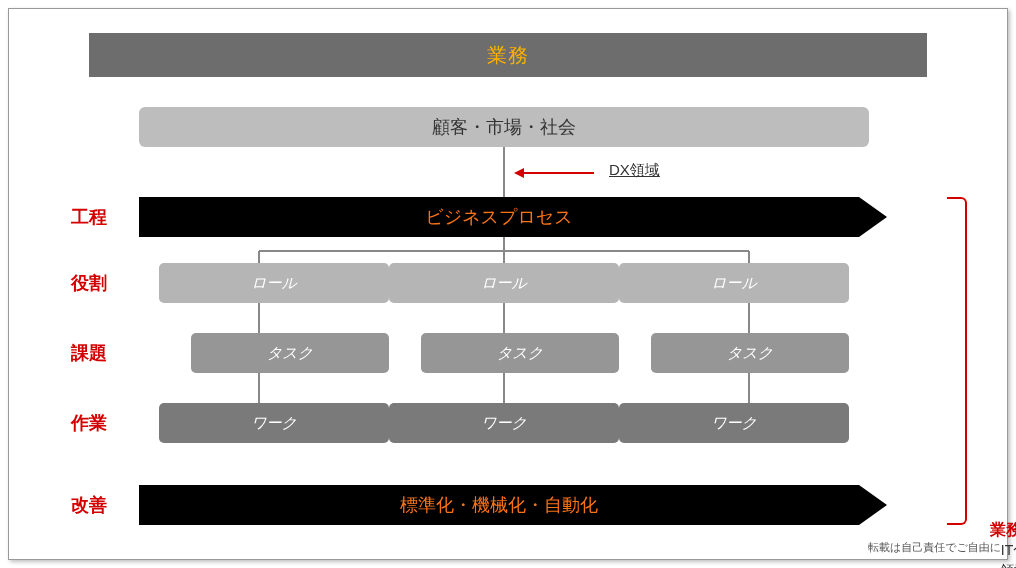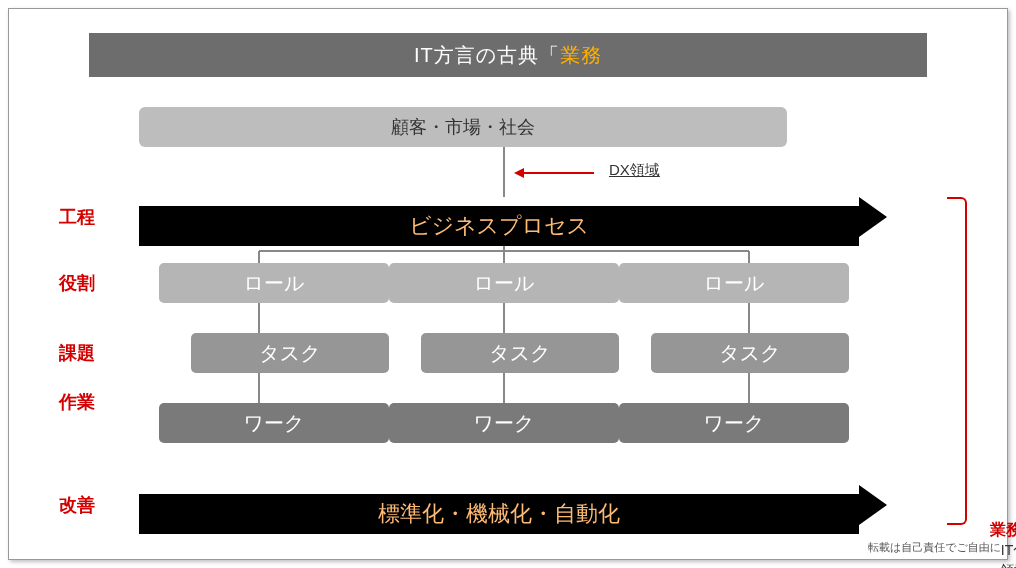--- a/index.html
+++ b/index.html
@@ -27,21 +27,21 @@
     color: #fff;
     font-size: 20px;
     display: flex;
     align-items: center;
     justify-content: center;
     letter-spacing: 1px;
   }
   .title-bar .hl { color: #ffb000; }
   .top-box {
     position: absolute;
-    top: 98px; left: 130px; width: 648px; height: 40px;
+    top: 98px; left: 130px; width: 730px; height: 40px;
     background: #bdbdbd;
     border-radius: 6px;
     display: flex; align-items: center; justify-content: center;
     color: #333; font-size: 18px;
   }
   .dx-arrow {
     position: absolute;
     top: 158px; left: 505px;
     display: flex; align-items: center;
     color: #d40000; font-size: 14px;
@@ -52,34 +52,34 @@
     top: 152px; left: 600px;
     color: #333; font-size: 15px; text-decoration: underline;
   }
   .row-label {
     position: absolute;
     left: 50px;
     color: #d40000;
     font-size: 18px;
     font-weight: bold;
     width: 60px;
-    text-align: left;
+    text-align: center;
   }
   .black-arrow {
     position: absolute;
     left: 130px; width: 748px; height: 40px;
   }
   .black-arrow-body {
     background: #000;
-    color: #fdba74;
+    color: #f97316;
     height: 40px;
     width: 720px;
     display: flex; align-items: center; justify-content: center;
-    font-size: 22px;
-    position: absolute; left: 0; top: 9px;
+    font-size: 18px;
+    position: absolute; left: 0; top: 0;
   }
   .black-arrow-head {
     position: absolute;
     left: 720px; top: 0;
     width: 0; height: 0;
     border-top: 20px solid transparent;
     border-bottom: 20px solid transparent;
     border-left: 28px solid #000;
   }
   .grid {
@@ -90,21 +90,22 @@
   .grid-row {
     display: flex;
     justify-content: space-between;
     margin-bottom: 30px;
   }
   .grid-row:last-child { margin-bottom: 0; }
   .cell {
     width: 239px; height: 40px;
     border-radius: 5px;
     display: flex; align-items: center; justify-content: center;
-    font-size: 20px;
+    font-size: 15px;
+    font-style: italic;
   }
   .cell.role { background: #b5b5b5; color: #fff; }
   .cell.task { background: #969696; color: #fff; margin-left: 32px; }
   .cell.work { background: #7a7a7a; color: #fff; }
   .bracket {
     position: absolute;
     right: 40px; top: 188px;
     height: 328px; width: 20px;
     border-right: 2px solid #d40000;
     border-top: 2px solid #d40000;
@@ -129,21 +130,20 @@
     color: #555;
   }
   svg.lines { position:absolute; left:0; top:0; }
 </style>
 </head>
 <body>
 
 <div class="frame">
 
   <div class="title-bar">
-    <span>IT方言の古典「</span>
       <span class="hl">業務</span>
   </div>
 
   <svg class="lines" width="1000" height="552">
 
     <line x1="495" y1="138" x2="495" y2="188" stroke="#888" stroke-width="2"></line>
 
     <line x1="495" y1="228" x2="495" y2="242" stroke="#888" stroke-width="2"></line>
     <line x1="250" y1="242" x2="740" y2="242" stroke="#888" stroke-width="2"></line>
     <line x1="250" y1="242" x2="250" y2="254" stroke="#888" stroke-width="2"></line>
@@ -172,21 +172,21 @@
   <div class="dx-label">DX領域</div>
 
   <div class="row-label" style="top:196px">工程</div>
   <div class="black-arrow" style="top:188px">
     <div class="black-arrow-body">ビジネスプロセス</div>
     <div class="black-arrow-head"></div>
   </div>
 
   <div class="row-label" style="top:262px">役割</div>
   <div class="row-label" style="top:332px">課題</div>
-  <div class="row-label" style="top:381px">作業</div>
+  <div class="row-label" style="top:402px">作業</div>
 
   <div class="grid">
     <div class="grid-row">
       <div class="cell role">ロール</div>
       <div class="cell role">ロール</div>
       <div class="cell role">ロール</div>
     </div>
     <div class="grid-row">
       <div class="cell task">タスク</div>
       <div class="cell task">タスク</div>

